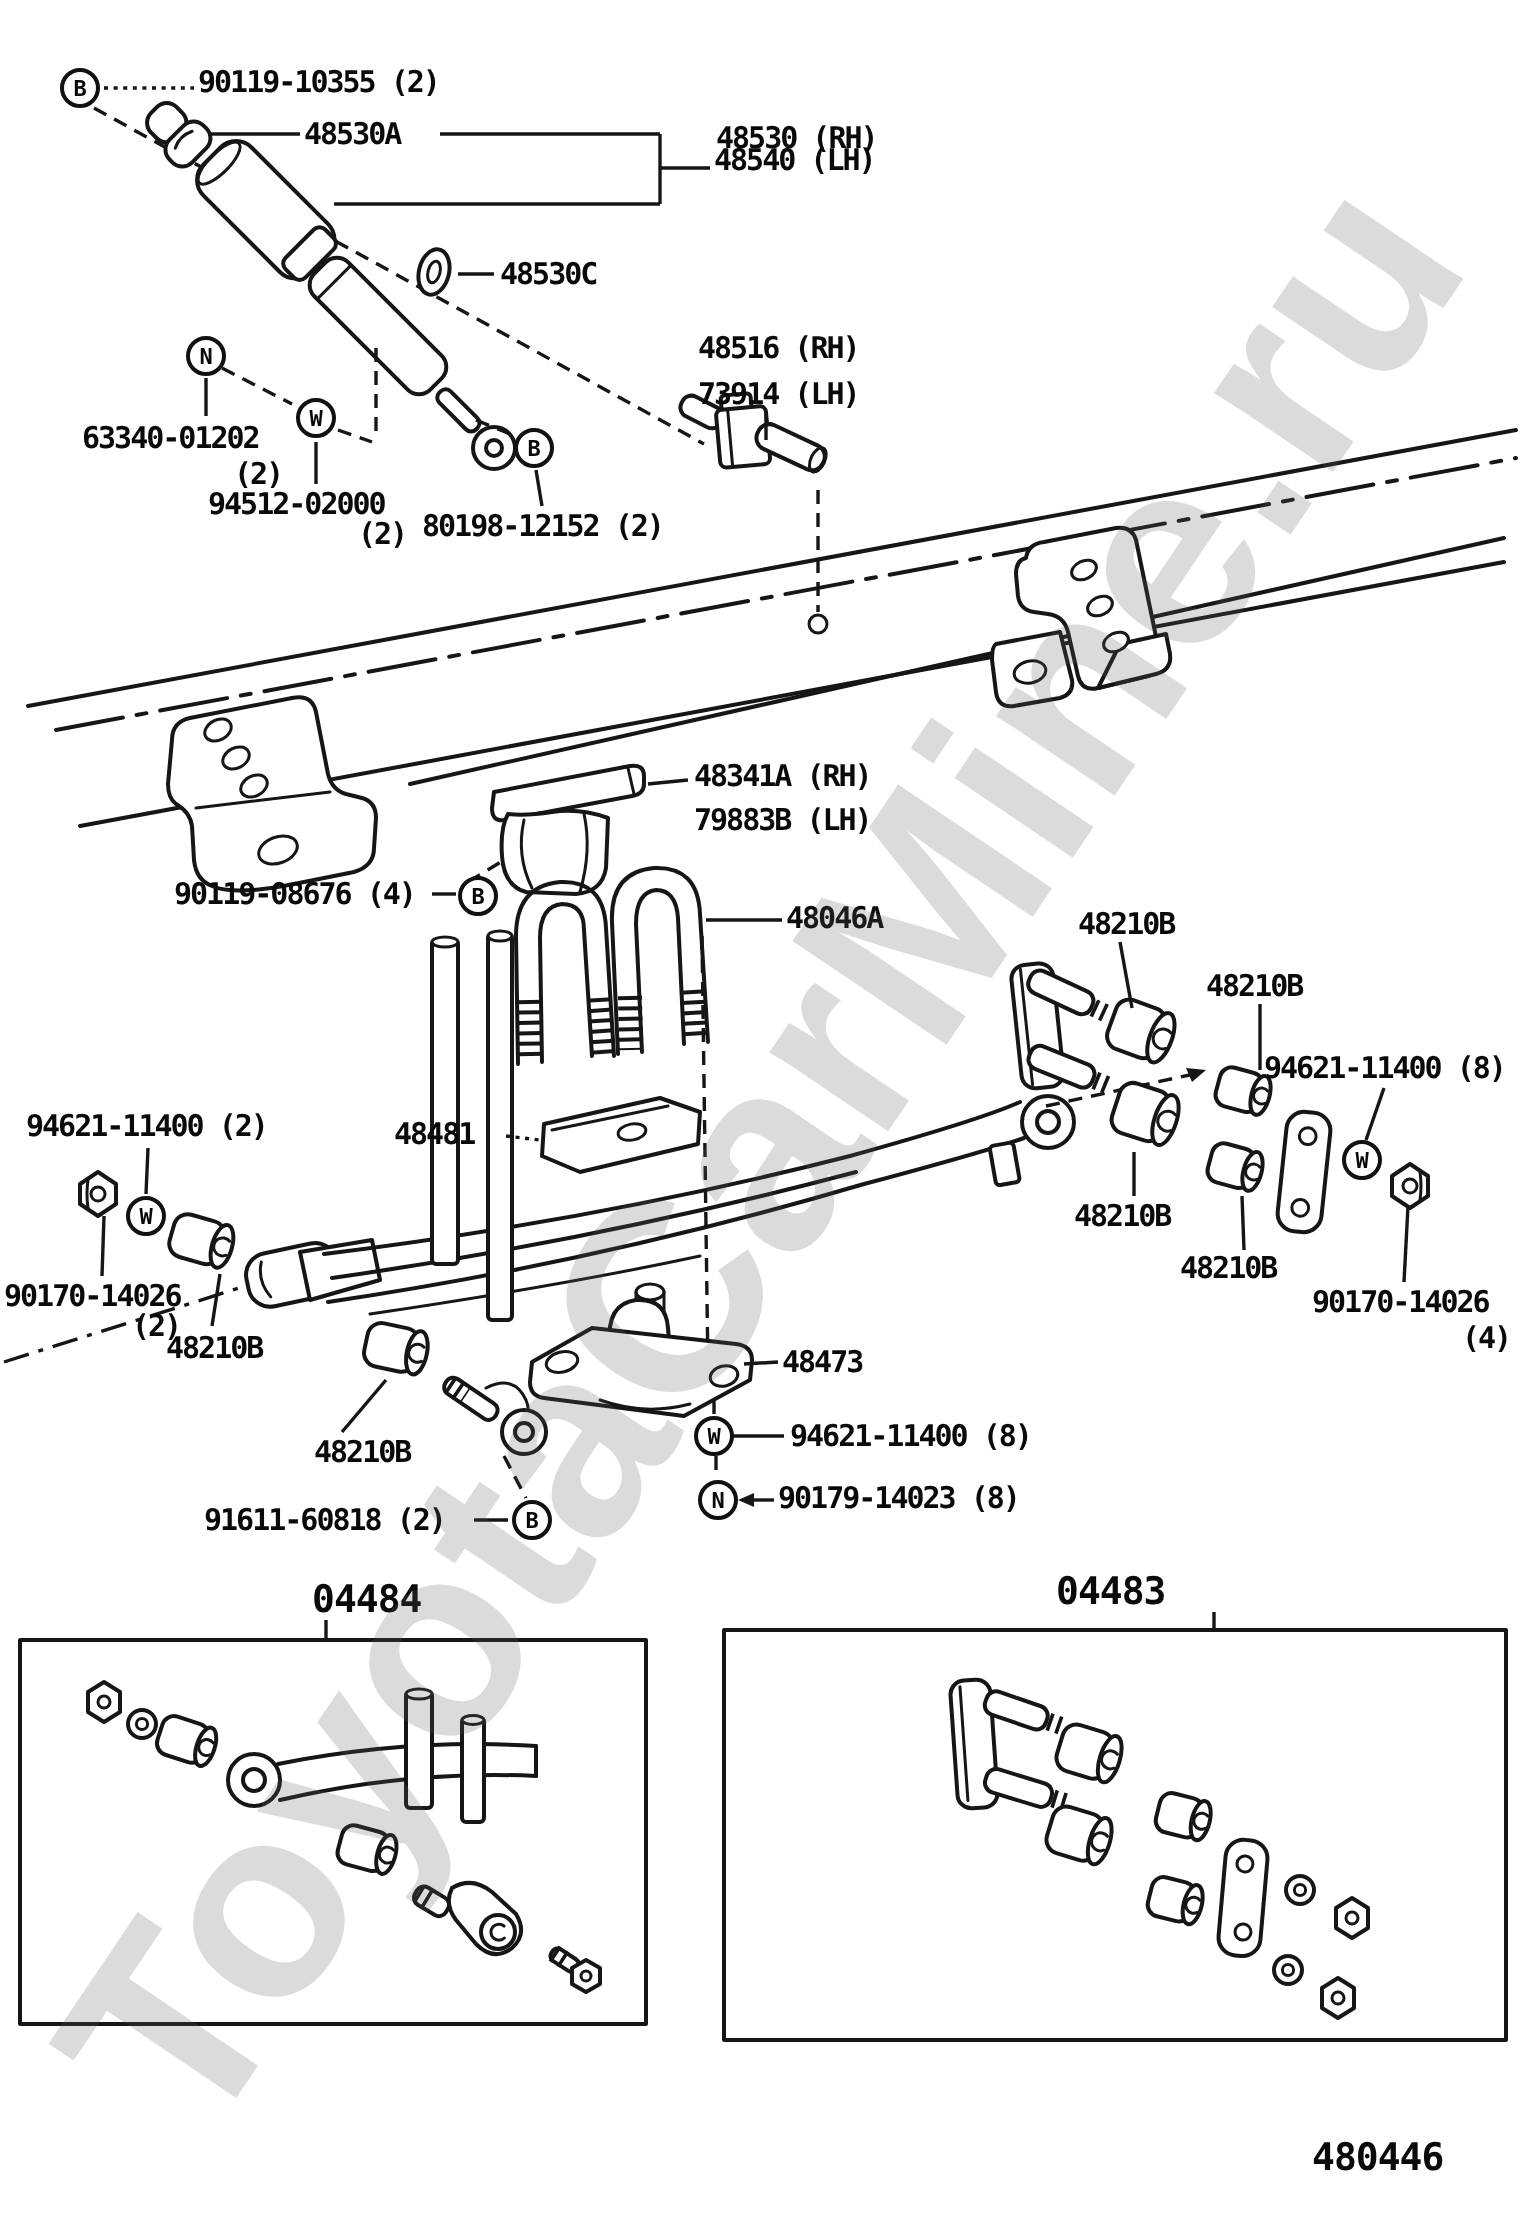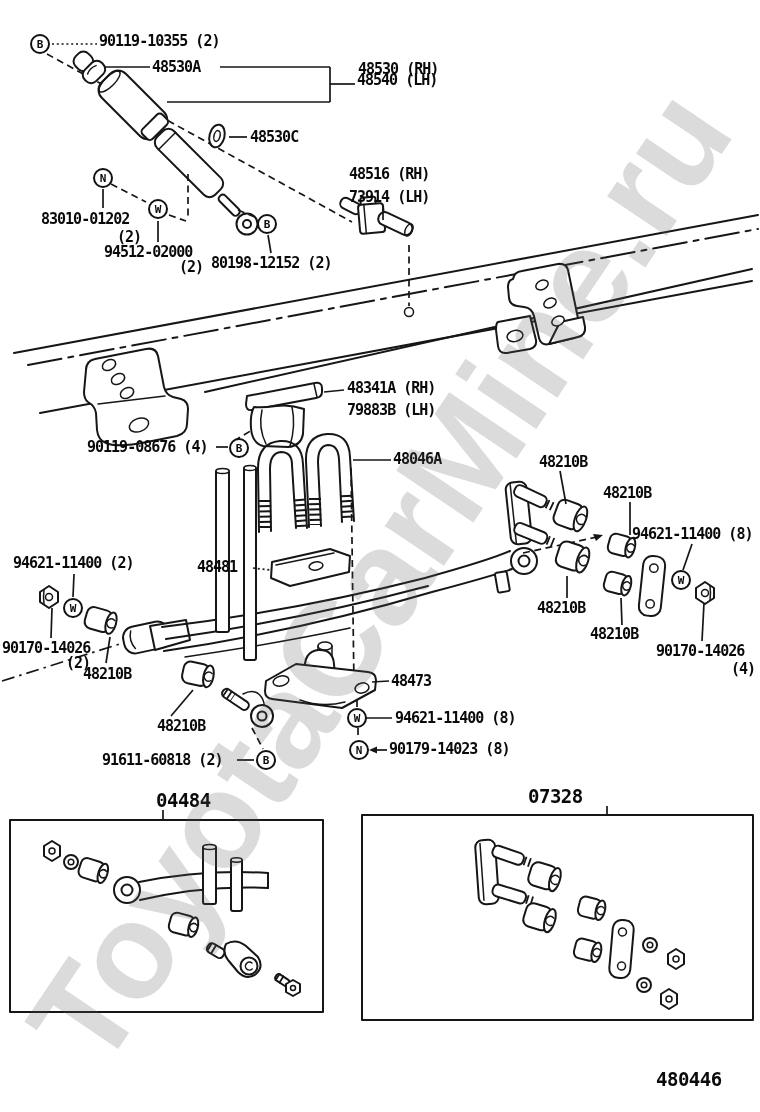--- a/index.html
+++ b/index.html
@@ -375,21 +375,21 @@
 </svg>
 
 <div class="lblwrap">
   <div class="lbl" style="left:99px;top:33px">90119-10355 (2)</div>
   <div class="lbl" style="left:152px;top:59px">48530A</div>
   <div class="lbl" style="left:358px;top:61px">48530 (RH)</div>
   <div class="lbl" style="left:357px;top:72px">48540 (LH)</div>
   <div class="lbl" style="left:250px;top:129px">48530C</div>
   <div class="lbl" style="left:349px;top:166px">48516 (RH)</div>
   <div class="lbl" style="left:349px;top:189px">73914 (LH)</div>
-  <div class="lbl" style="left:41px;top:211px">83010-01202</div>
+  <div class="lbl" style="left:41px;top:211px">63340-01202</div>
   <div class="lbl" style="left:117px;top:229px">(2)</div>
   <div class="lbl" style="left:104px;top:244px">94512-02000</div>
   <div class="lbl" style="left:179px;top:259px">(2)</div>
   <div class="lbl" style="left:211px;top:255px">80198-12152 (2)</div>
   <div class="lbl" style="left:347px;top:380px">48341A (RH)</div>
   <div class="lbl" style="left:347px;top:402px">79883B (LH)</div>
   <div class="lbl" style="left:87px;top:439px">90119-08676 (4)</div>
   <div class="lbl" style="left:393px;top:451px">48046A</div>
   <div class="lbl" style="left:539px;top:454px">48210B</div>
   <div class="lbl" style="left:603px;top:485px">48210B</div>
@@ -402,21 +402,21 @@
   <div class="lbl" style="left:2px;top:640px">90170-14026</div>
   <div class="lbl" style="left:66px;top:655px">(2)</div>
   <div class="lbl" style="left:83px;top:666px">48210B</div>
   <div class="lbl" style="left:197px;top:559px">48481</div>
   <div class="lbl" style="left:157px;top:718px">48210B</div>
   <div class="lbl" style="left:102px;top:752px">91611-60818 (2)</div>
   <div class="lbl" style="left:391px;top:673px">48473</div>
   <div class="lbl" style="left:395px;top:710px">94621-11400 (8)</div>
   <div class="lbl" style="left:389px;top:741px">90179-14023 (8)</div>
   <div class="lbl lbl-lg" style="left:156px;top:792px">04484</div>
-  <div class="lbl lbl-lg" style="left:528px;top:788px">07328</div>
+  <div class="lbl lbl-lg" style="left:528px;top:788px">04483</div>
   <div class="lbl lbl-lg" style="left:656px;top:1071px">480446</div>
 </div>
 
 <div class="sym" style="left:30px;top:34px">
       <span>B</span>
     </div>
 <div class="sym" style="left:93px;top:168px">
       <span>N</span>
     </div>
 <div class="sym" style="left:148px;top:199px">

